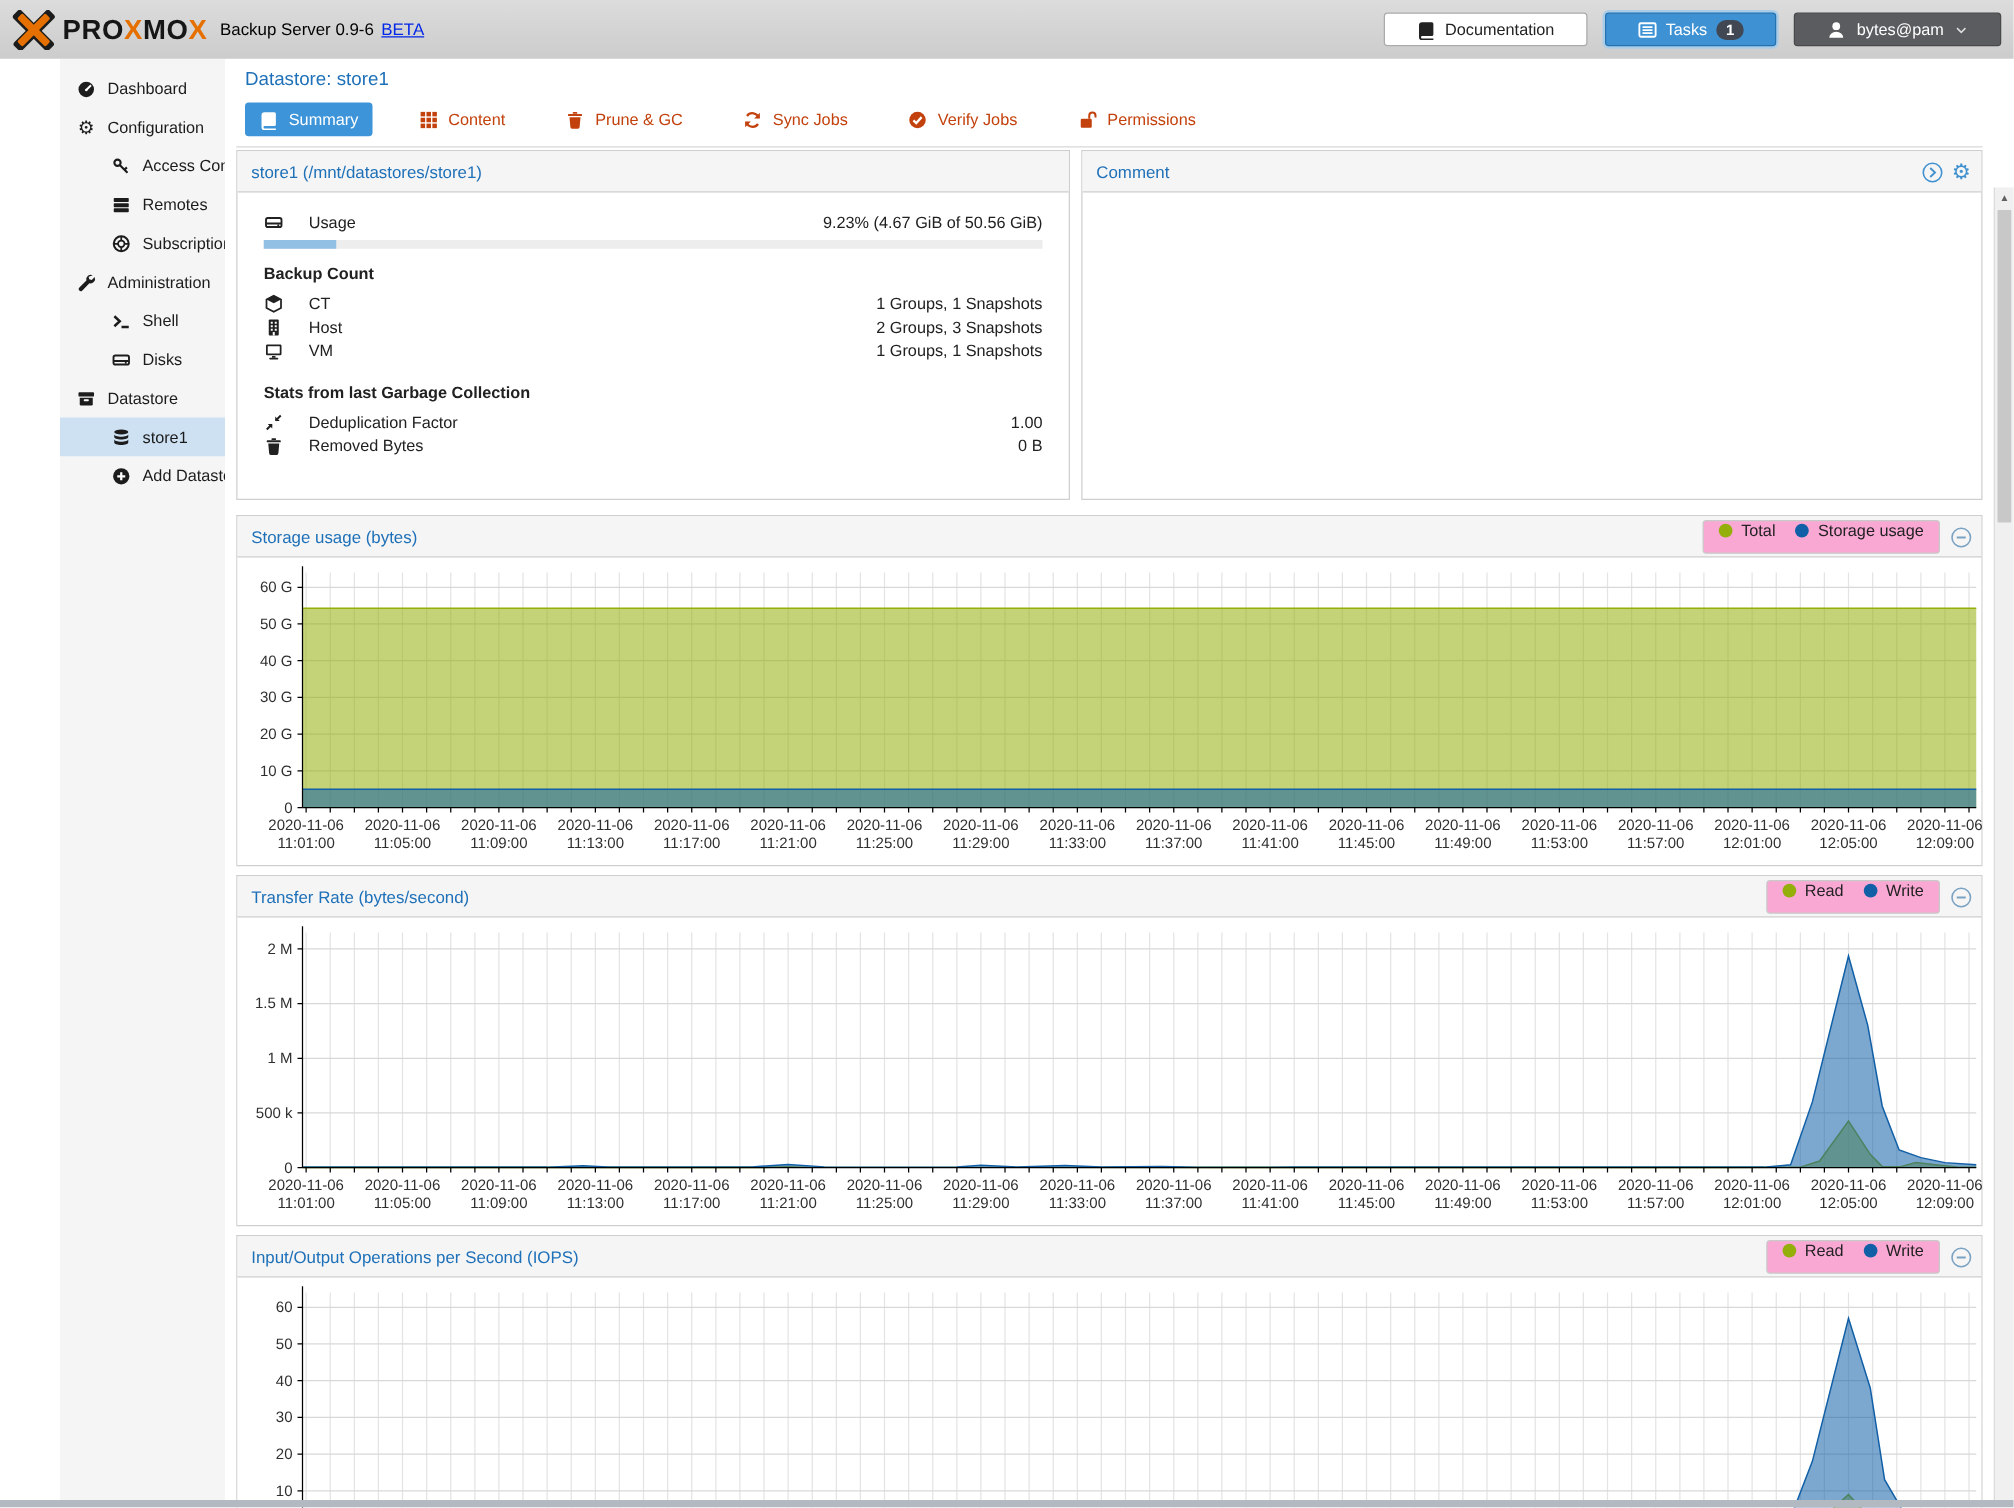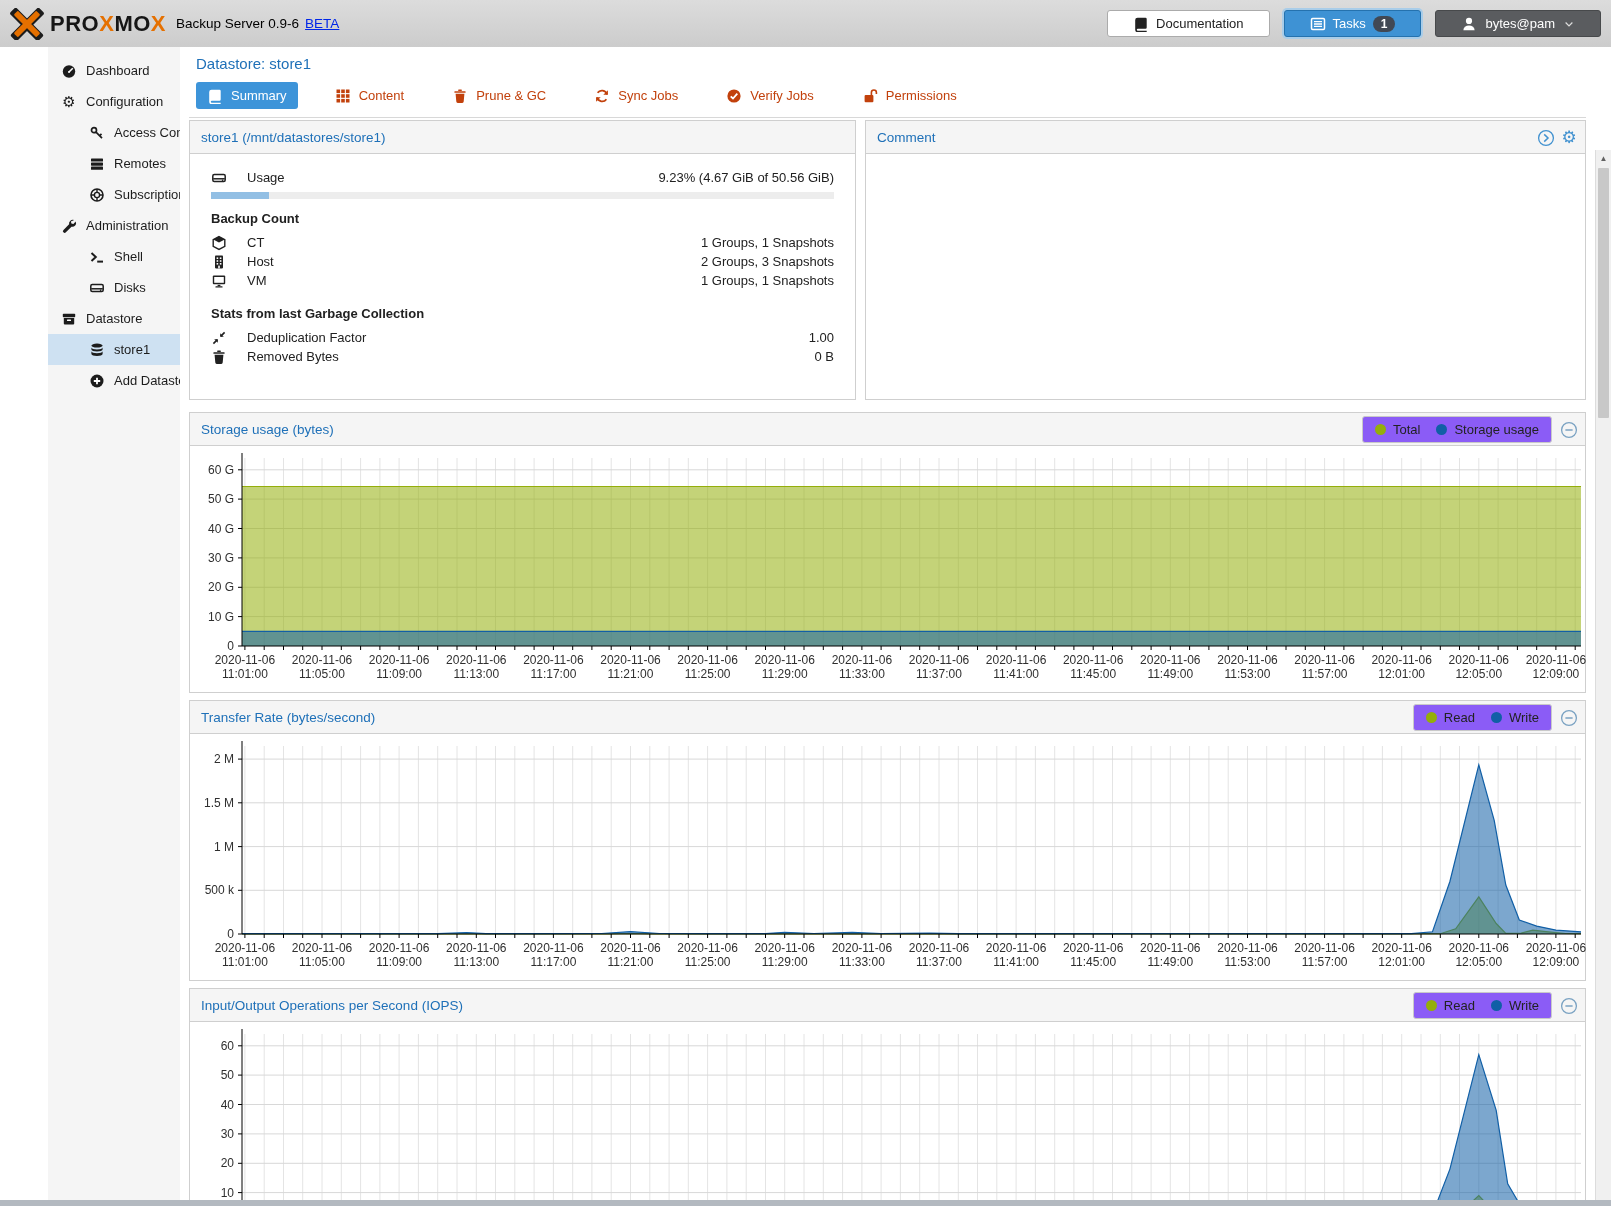--- a/index.html
+++ b/index.html
@@ -59,21 +59,21 @@
   .srow .lbl{flex:1;}
   .srow .val{text-align:right;white-space:nowrap;}
   .usage-bar{height:7px;background:#ededed;margin:5px 0 12px 0;}
   .usage-fill{height:100%;background:#92bfe4;}
   .sect{font-weight:bold;margin:6px 0 7px 0;}
   .gap{height:10px;}
 
   
   .chart-panel{margin-top:12px;}
   .chart-panel + .chart-panel{margin-top:7px;}
-  .legend{position:absolute;right:33px;top:3px;background:#8b5cf6;border:1px solid #c9c9c9;border-radius:3px;height:27px;display:flex;align-items:center;gap:16px;padding:0 12px;}
+  .legend{position:absolute;right:33px;top:3px;background:#f9a8d4;border:1px solid #c9c9c9;border-radius:3px;height:27px;display:flex;align-items:flex-start;gap:16px;padding:0 12px;}
   .leg-item{display:flex;align-items:center;gap:7px;color:#222;}
   .leg-dot{width:11px;height:11px;border-radius:50%;}
   .collapse-tool{position:absolute;right:7px;top:8px;width:18px;height:18px;color:#7aa2c2;cursor:pointer;}
   .chart-body{padding:3px 0 0 2px;background:#fff;}
   .tick{font-family:"Liberation Sans",sans-serif;font-size:12px;fill:#2f2f2f;}
 
   
   #vscroll{position:absolute;right:0;top:150px;bottom:6px;width:16px;background:#f0f0f0;border-left:1px solid #dcdcdc;}
   #vscroll .arrow{height:16px;display:flex;align-items:center;justify-content:center;font-size:8px;color:#606060;}
   #vscroll .thumb{position:absolute;left:2px;right:2px;top:18px;height:250px;background:#c8c8c8;border-radius:1px;}

